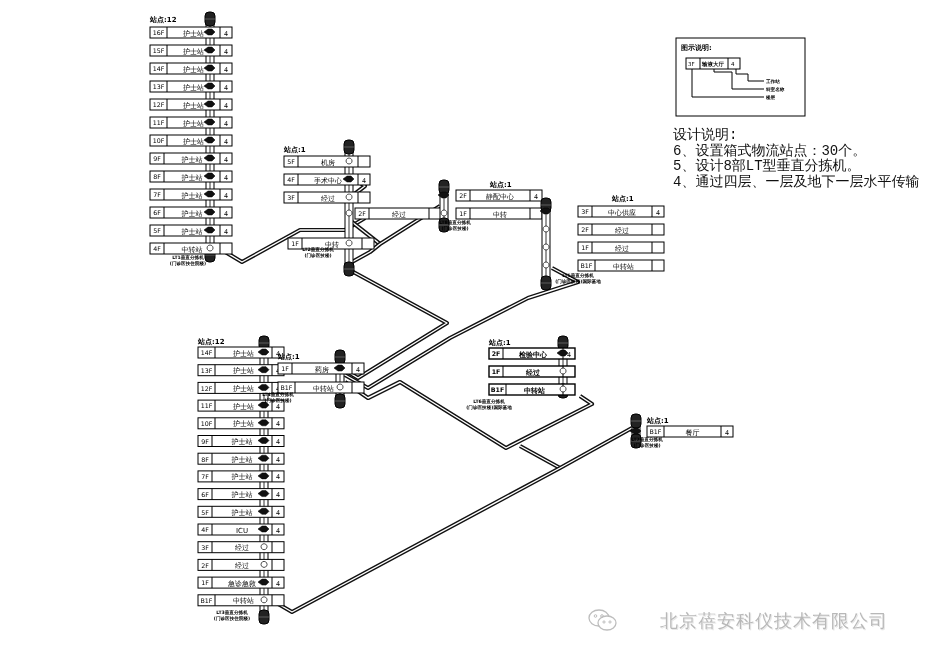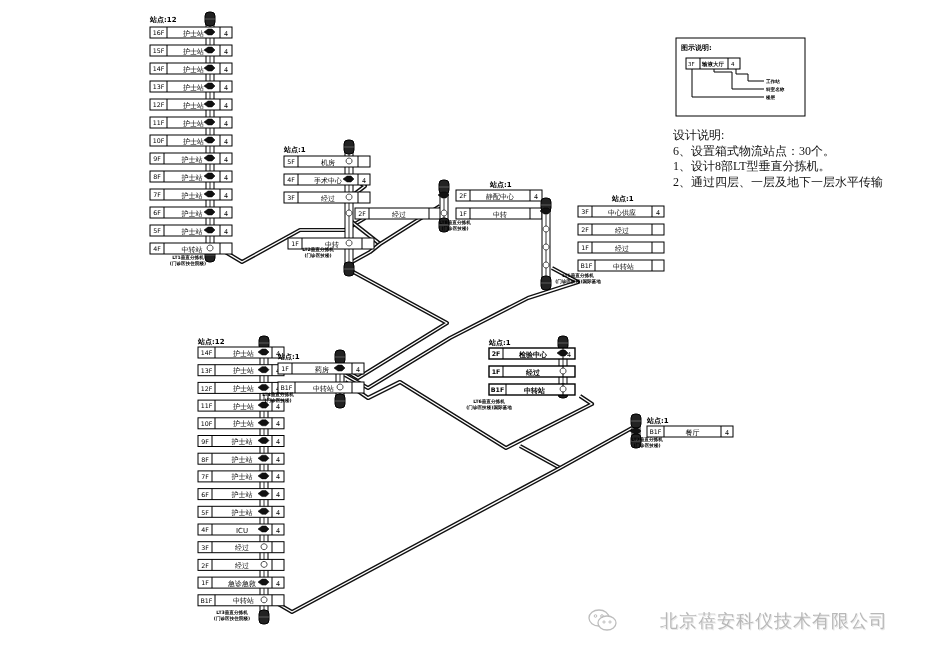--- a/index.html
+++ b/index.html
@@ -1,18 +1,18 @@
 <!DOCTYPE html>
 <html><head>
 <meta charset="utf-8">
 <style>
   html,body{margin:0;padding:0;background:#fff;}
   body{width:929px;height:663px;position:relative;overflow:hidden;font-family:"DejaVu Sans",sans-serif;}
   #canvas{position:absolute;left:0;top:0;width:929px;height:663px;}
-  .notes{position:absolute;left:673px;top:128px;font-family:Liberation Serif, serif;font-size:12px;line-height:15.5px;color:#111;}
+  .notes{position:absolute;left:673px;top:128px;font-family:Liberation Mono, monospace;font-size:14px;line-height:15.5px;color:#111;}
   .watermark{position:absolute;left:588px;top:608px;display:flex;align-items:center;color:#b8b8b8;font-size:18px;letter-spacing:1px;text-shadow:0 0 1px #fff,1px 1px 0 #e6e6e6;font-family:"DejaVu Sans",sans-serif;gap:34px;}
   .watermark svg{margin-right:8px;}
 </style>
 </head>
 <body>
 
 <svg id="canvas" width="929" height="663" viewBox="0 0 929 663" xmlns="http://www.w3.org/2000/svg">
   <g id="tracks">
       <polyline points="212,244 242,262 300,230 345,230 365,218" fill="none" stroke="#111" stroke-width="4.2" stroke-linejoin="round"></polyline>
       <polyline points="212,244 242,262 300,230 345,230 365,218" fill="none" stroke="#fff" stroke-width="1.4" stroke-linejoin="round"></polyline>
@@ -542,22 +542,22 @@
       <polyline points="692,69 692,97 764,97" fill="none" stroke="#000"></polyline>
       <text x="766" y="83" font-size="4.6" font-family="&quot;DejaVu Sans&quot;,sans-serif" fill="#000" font-weight="bold">工作站</text>
       <text x="766" y="91" font-size="4.6" font-family="&quot;DejaVu Sans&quot;,sans-serif" fill="#000" font-weight="bold">科室名称</text>
       <text x="766" y="99" font-size="4.6" font-family="&quot;DejaVu Sans&quot;,sans-serif" fill="#000" font-weight="bold">楼层</text>
     </g>
 </svg>
 
 <div class="notes">
   <div>设计说明:</div>
   <div>6、设置箱式物流站点：30个。</div>
-  <div>1、设计8部LT型垂直分拣机。</div>
-  <div>2、通过四层、一层及地下一层水平传输</div>
+  <div>5、设计8部LT型垂直分拣机。</div>
+  <div>4、通过四层、一层及地下一层水平传输</div>
 </div>
 
 <div class="watermark">
   <svg width="30" height="26" viewBox="0 0 30 26">
     <ellipse cx="11" cy="10" rx="10" ry="8" fill="none" stroke="#bdbdbd" stroke-width="1.3"></ellipse>
     <ellipse cx="19" cy="15" rx="9" ry="7" fill="#fff" stroke="#bdbdbd" stroke-width="1.3"></ellipse>
     <circle cx="7.5" cy="8" r="1.3" fill="none" stroke="#bdbdbd"></circle>
     <circle cx="14" cy="8" r="1.3" fill="none" stroke="#bdbdbd"></circle>
     <circle cx="16" cy="14" r="1.1" fill="none" stroke="#bdbdbd"></circle>
     <circle cx="22" cy="14" r="1.1" fill="none" stroke="#bdbdbd"></circle>

